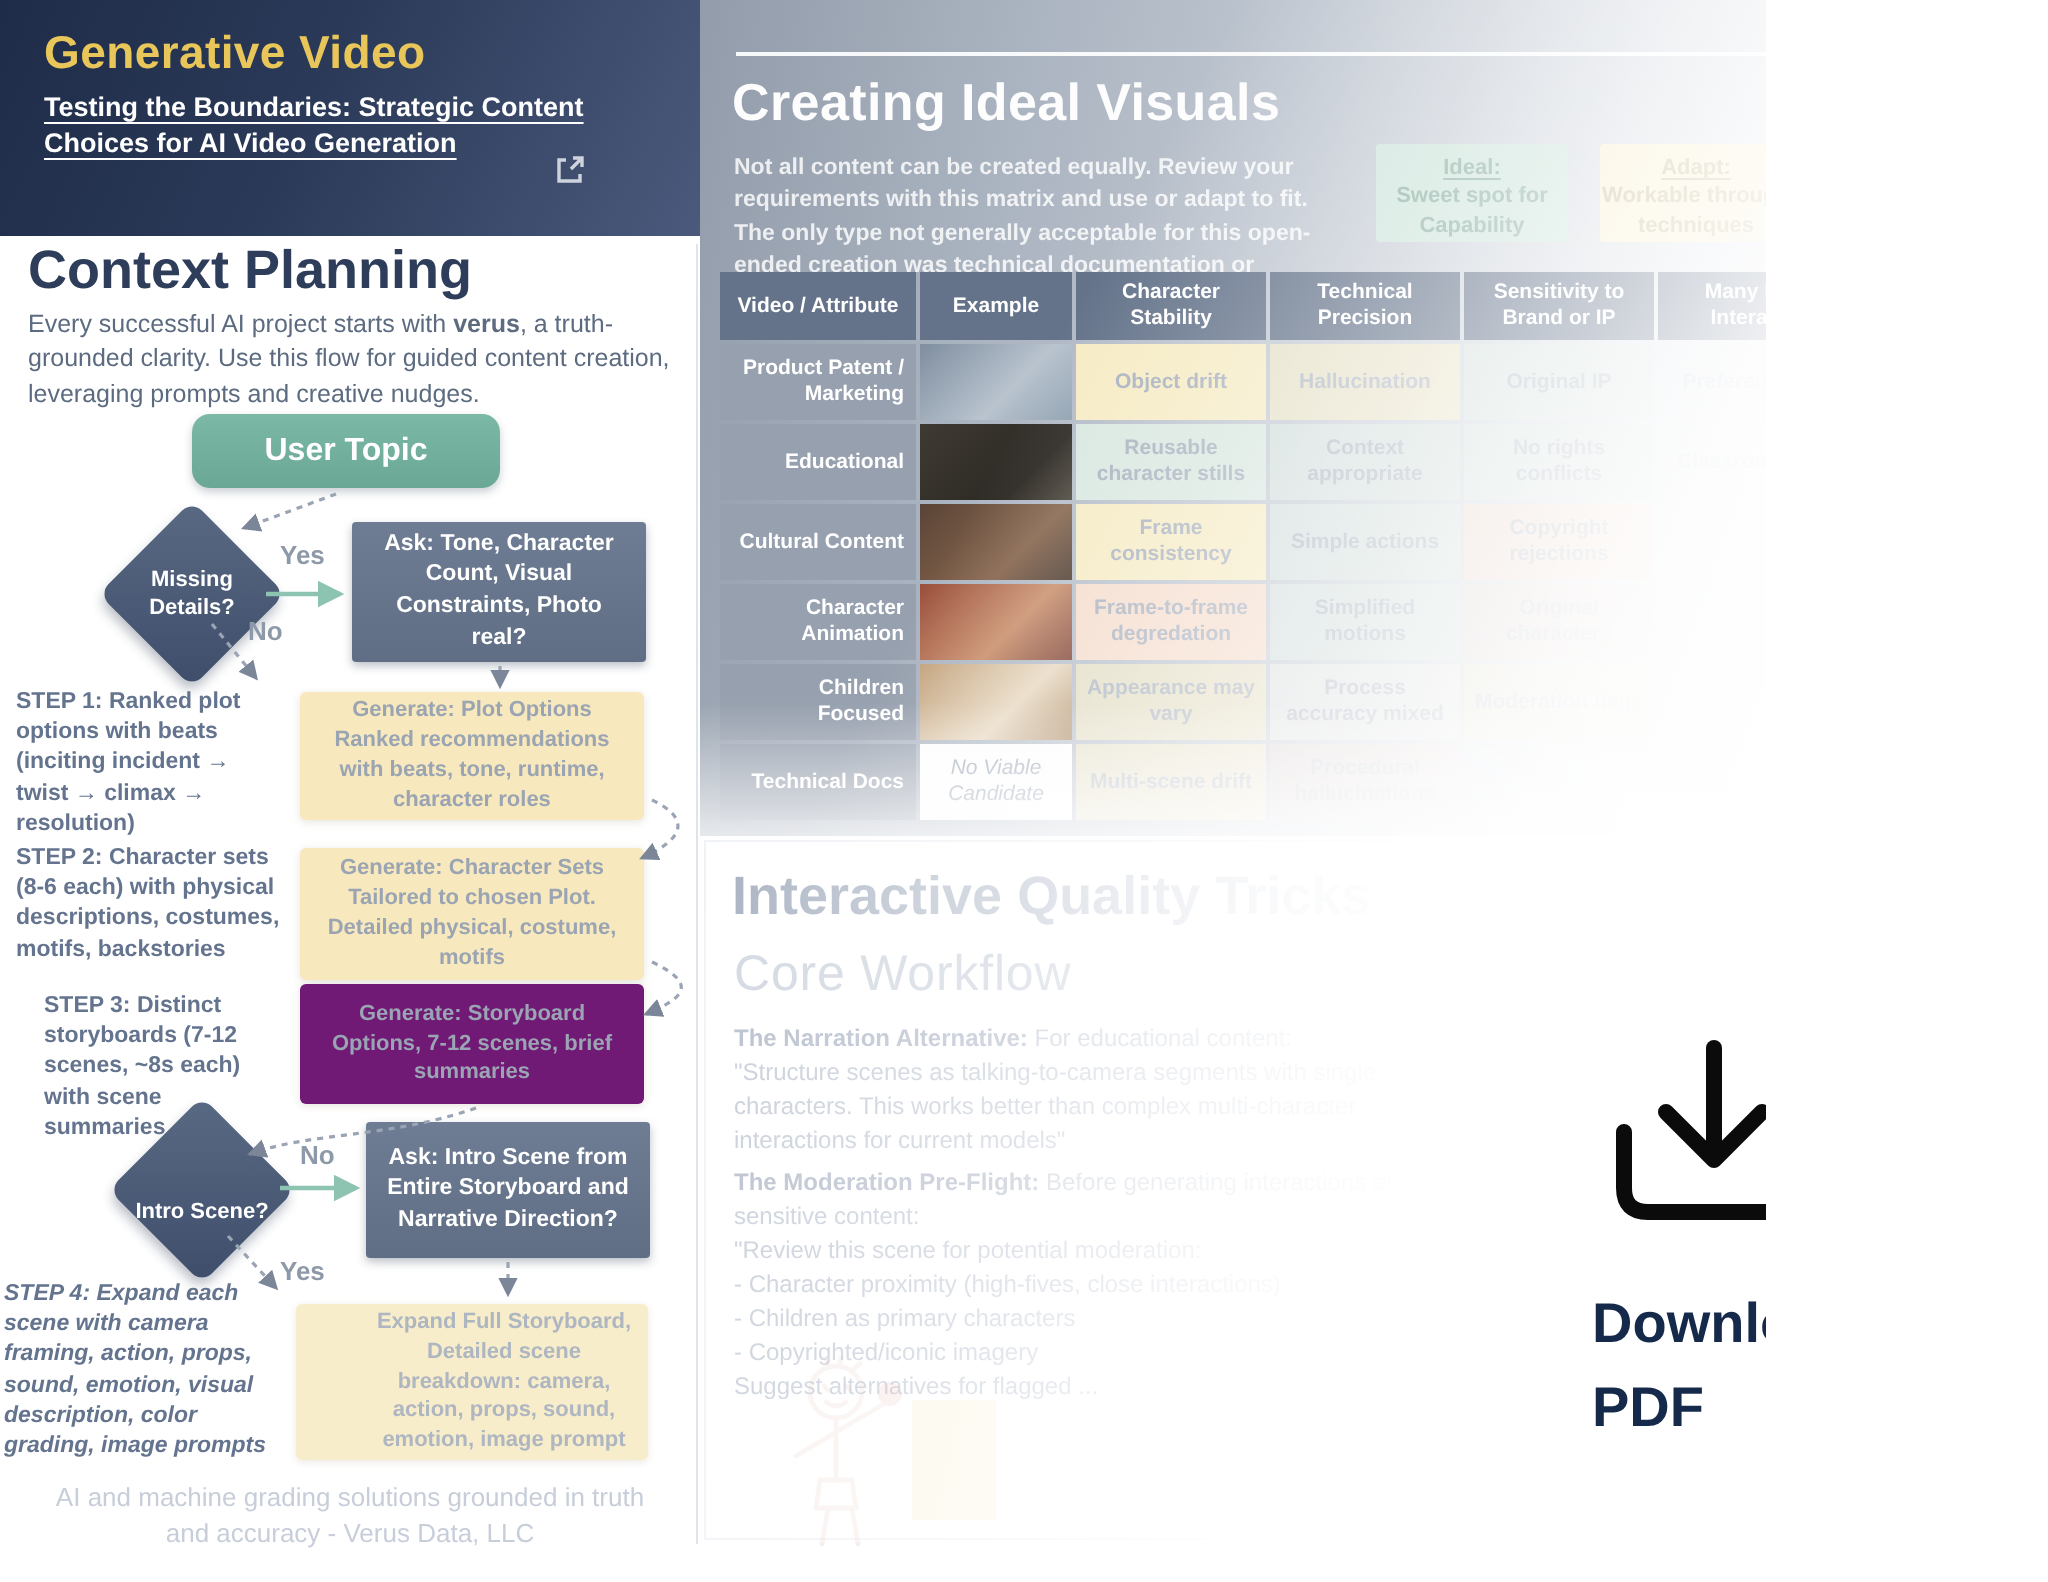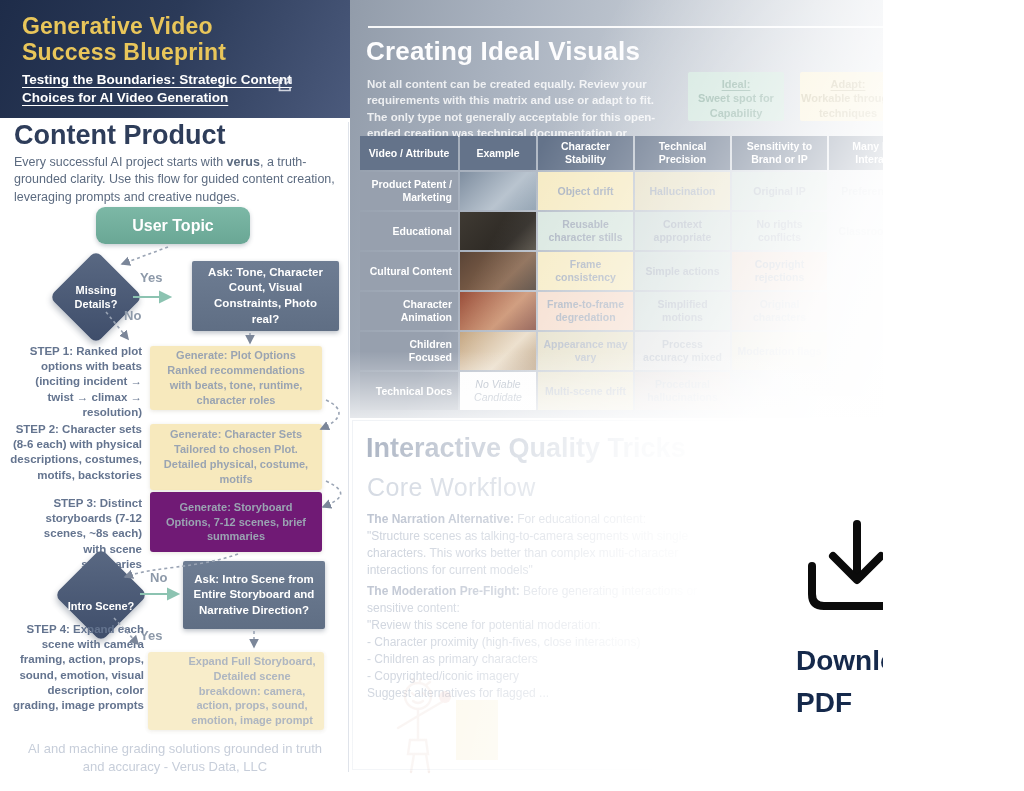--- a/index.html
+++ b/index.html
@@ -24,21 +24,21 @@
   .flow-start { left:96px; top:207px; width:154px; height:37px; border-radius:9px;
         background:linear-gradient(180deg,#7cb8a6,#6aa795); color:#fff; font-size:16px; font-weight:700;
         display:flex; align-items:center; justify-content:center; box-shadow:0 2px 4px rgba(40,60,80,.25); }
   .diamond { width:66px; height:66px; transform:rotate(45deg); border-radius:7px;
         background:linear-gradient(135deg,#5a6983,#3e4d6a); box-shadow:2px 3px 6px rgba(30,45,70,.3); }
   .dia-txt { color:#fff; font-size:11px; font-weight:700; text-align:center; line-height:1.25; }
   .askbox { background:linear-gradient(180deg,#6e7d93,#5f6e84); color:#fff; font-size:11.5px; font-weight:700;
         line-height:1.35; text-align:center; display:flex; align-items:center; justify-content:center;
         padding:6px 8px; border-radius:2px; box-shadow:0 2px 5px rgba(30,45,70,.3); }
   .yn { font-size:13px; font-weight:700; color:#8d99a9; }
-  .steplbl { font-size:11.5px; font-weight:700; color:#64748f; line-height:1.32; text-align:right; }
+  .steplbl { font-size:11.5px; font-weight:700; color:#64748f; line-height:1.32; }
   .genbox { background:#f7e9bd; border-radius:3px; color:#9aa4b2; font-size:11px; font-weight:700;
         line-height:1.35; text-align:center; display:flex; align-items:center; justify-content:center;
         padding:6px 8px; box-shadow:0 1px 4px rgba(120,110,70,.18); }
   .cp-footer { left:0; top:740px; width:350px; padding:0 18px; text-align:center; font-size:13px;
         line-height:1.35; color:#c7ceda; }
 
   
   .iv-panel { left:350px; top:0; width:674px; height:418px;
         background:linear-gradient(100deg,#929caa 0%,#aab3c0 22%,#ccd2da 52%,#f1f3f6 80%,#fff 100%); }
   .iv-line { left:18px; top:26px; width:648px; height:2px; background:rgba(255,255,255,.92); }
@@ -97,57 +97,56 @@
   .dl-label { font-size:28px; font-weight:800; color:#15294b; line-height:1.5; margin-top:14px; }
 </style>
 </head>
 <body>
 
 <div id="page">
 
   <div class="abs hdr">
     <div class="hdr-title">
       <div>Generative Video</div>
-      <div>Success Blueprint</div>
     </div>
     <div class="hdr-sub">Testing the Boundaries: Strategic Content Choices for AI Video Generation</div>
   </div>
   <svg class="abs linkicon" width="18" height="18" viewBox="0 0 18 18">
     <path d="M7 4 H3.5 V14.5 H14 V11" fill="none" stroke="#e8ebf2" stroke-width="1.7"></path>
     <path d="M9.5 8.5 L15 3 M10.5 3 h4.5 v4.5" fill="none" stroke="#e8ebf2" stroke-width="1.7"></path>
   </svg>
 
-  <div class="abs cp-title">Content Product</div>
+  <div class="abs cp-title">Context Planning</div>
   <div class="abs cp-intro"><span>Every successful AI project starts with </span><b>verus</b><span>, a truth-grounded clarity. Use this flow for guided content creation, leveraging prompts and creative nudges.</span></div>
   <div class="abs divider"></div>
 
   <div class="abs flow-start">User Topic</div>
 
   <div class="abs diamond" style="left:63px; top:264px;"></div>
   <div class="abs dia-txt" style="left:56px; top:284px; width:80px;">Missing Details?</div>
   <div class="abs yn" style="left:140px; top:270px;">Yes</div>
   <div class="abs yn" style="left:124px; top:308px;">No</div>
-  <div class="abs askbox" style="left:192px; top:261px; width:147px; height:70px;">Ask: Tone, Character Count, Visual Constraints, Photo real?</div>
+  <div class="abs askbox" style="left:176px; top:261px; width:147px; height:70px;">Ask: Tone, Character Count, Visual Constraints, Photo real?</div>
 
   <div class="abs steplbl" style="left:8px; top:344px; width:134px;">STEP 1: Ranked plot options with beats (inciting incident → twist → climax → resolution)</div>
   <div class="abs genbox" style="left:150px; top:346px; width:172px; height:64px;">Generate: Plot Options Ranked recommendations with beats, tone, runtime, character roles</div>
 
   <div class="abs steplbl" style="left:8px; top:422px; width:134px;">STEP 2: Character sets (8-6 each) with physical descriptions, costumes, motifs, backstories</div>
   <div class="abs genbox" style="left:150px; top:424px; width:172px; height:66px;">Generate: Character Sets Tailored to chosen Plot. Detailed physical, costume, motifs</div>
 
   <div class="abs steplbl" style="left:22px; top:496px; width:120px;">STEP 3: Distinct storyboards (7-12 scenes, ~8s each) with scene summaries</div>
   <div class="abs genbox" style="left:150px; top:492px; width:172px; height:60px; background:#701a75;">Generate: Storyboard Options, 7-12 scenes, brief summaries</div>
 
   <div class="abs diamond" style="left:68px; top:562px;"></div>
   <div class="abs dia-txt" style="left:61px; top:600px; width:80px;">Intro Scene?</div>
   <div class="abs yn" style="left:150px; top:570px;">No</div>
   <div class="abs yn" style="left:140px; top:628px;">Yes</div>
   <div class="abs askbox" style="left:183px; top:561px; width:142px; height:68px;">Ask: Intro Scene from Entire Storyboard and Narrative Direction?</div>
 
-  <div class="abs steplbl" style="left:2px; top:622px; width:142px;">STEP 4: Expand each scene with camera framing, action, props, sound, emotion, visual description, color grading, image prompts</div>
+  <div class="abs steplbl" style="left:2px; top:640px; width:142px;font-style:italic;">STEP 4: Expand each scene with camera framing, action, props, sound, emotion, visual description, color grading, image prompts</div>
   <div class="abs genbox" style="left:148px; top:652px; width:176px; height:78px; opacity:.8;padding-left:40px;">Expand Full Storyboard, Detailed scene breakdown: camera, action, props, sound, emotion, image prompt</div>
 
   <div class="abs cp-footer">AI and machine grading solutions grounded in truth and accuracy - Verus Data, LLC</div>
 
   <svg class="abs" style="left:0; top:0; pointer-events:none;" width="350" height="791">
     <defs>
       <marker id="ah" markerWidth="7" markerHeight="7" refX="5" refY="3" orient="auto">
           <path d="M0,0 L6,3 L0,6 z" fill="#7b8699"></path>
         </marker>
       <marker id="aht" markerWidth="7" markerHeight="7" refX="5" refY="3" orient="auto">

